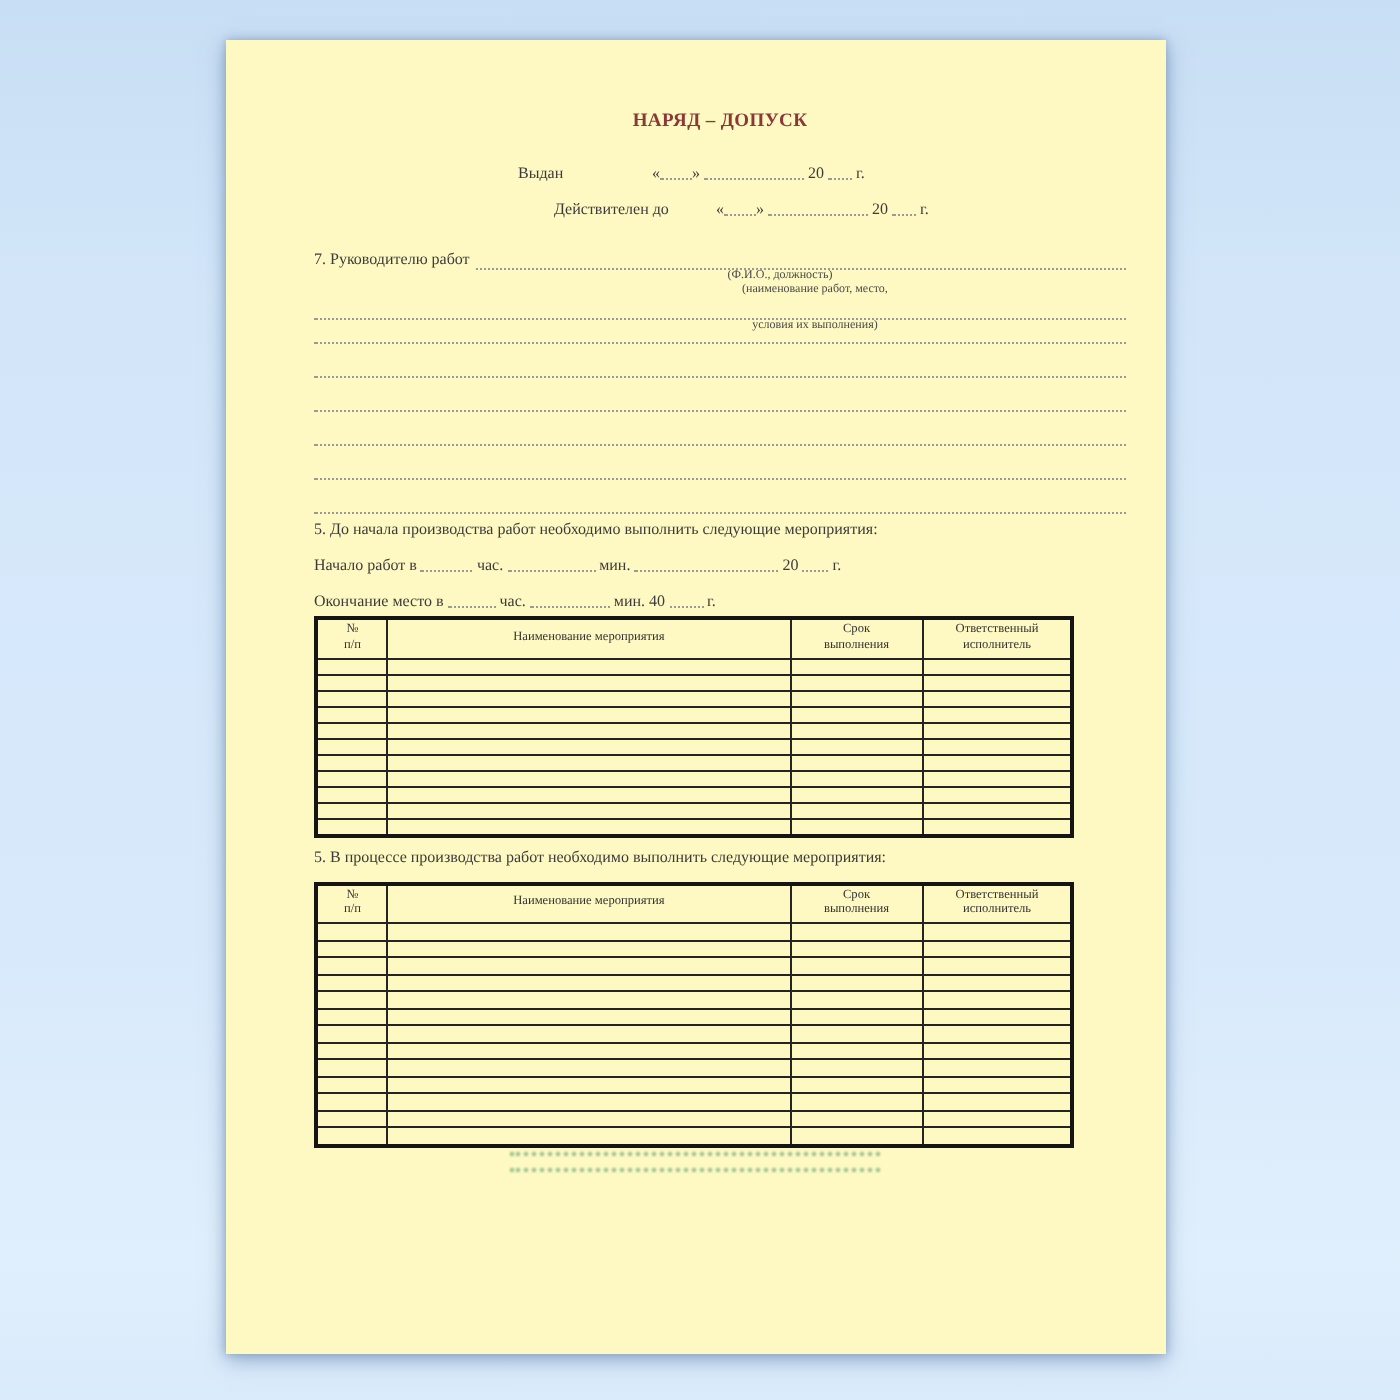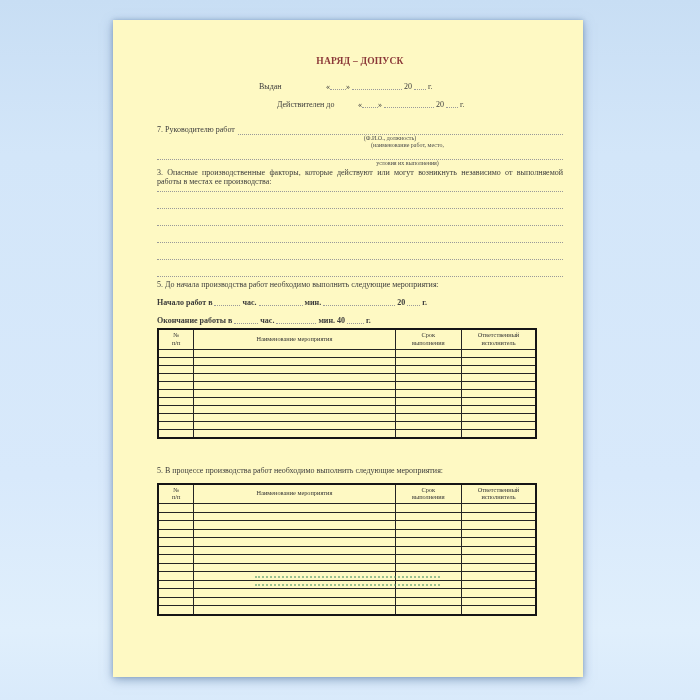--- a/index.html
+++ b/index.html
@@ -38,26 +38,26 @@
   .f2{margin-top:1px;}
   .hint{font-size:6px;line-height:6px;color:#4a4a4a;text-align:center;}
   .hint-fio{margin-left:60px;}
   .hint-naim{margin-left:95px;margin-top:1px;}
   .hint-usl{margin-left:95px;}
   .rule-line{height:10px;border-bottom:1px dotted #999;margin-top:1px;}
   
   .para{margin:0;line-height:9px;}
   .just{text-align:justify;margin-top:2px;}
   .sec4{margin-top:3px;}
-  .sec5{margin-top:27px;}
+  .sec5{margin-top:5px;}
   
   .rules .rule{height:16px;border-bottom:1px dotted #999;}
   .rules .rule:first-child{height:5px;}
   
-  .time-row{white-space:nowrap;height:10px;font-weight:bold;}
+  .time-row{white-space:nowrap;height:10px;}
   .t-start{margin-top:8px;}
   .t-end{margin-top:8px;}
   
   .tblwrap table{border-collapse:collapse;width:380px;table-layout:fixed;
                  border:2px solid #151515;}
   .tblwrap th,.tblwrap td{border:1px solid #242424;padding:0;}
   .tblwrap th{font-weight:normal;font-size:6.3px;line-height:7.8px;
               text-align:center;padding:1px 0 2px;color:#333;}
   .tbl1{margin-top:3px;}
   .tbl2{margin-top:8px;}
@@ -97,21 +97,20 @@
     <div class="field-row f1">
       <span class="flabel">7. Руководителю работ</span>
       <span class="fill"></span>
     </div>
     <div class="hint hint-fio">(Ф.И.О., должность)</div>
 
     <div class="hint hint-naim">(наименование работ, место,</div>
     <div class="rule-line"></div>
     <div class="hint hint-usl">условия их выполнения)</div>
 
-    <p class="para just">3. Опасные производственные факторы, которые действуют или могут возникнуть независимо от выполняемой работы в местах ее производства:</p>
     <div class="rules">
         <div class="rule"></div>
         <div class="rule"></div>
         <div class="rule"></div>
         <div class="rule"></div>
         <div class="rule"></div>
         <div class="rule"></div>
       </div>
 
     <p class="para sec4">5. До начала производства работ необходимо выполнить следующие мероприятия:</p>
@@ -122,21 +121,21 @@
       <span>час.</span>
       <span class="blank w44"></span>
       <span>мин.</span>
       <span class="blank w72"></span>
       <span>20</span>
       <span class="blank w13"></span>
       <span>г.</span>
     </div>
 
     <div class="time-row t-end">
-      <span>Окончание работы в</span>
+      <span>Окончание место в</span>
       <span class="blank w24"></span>
       <span>час.</span>
       <span class="blank w40"></span>
       <span>мин. 40</span>
       <span class="blank w17"></span>
       <span>г.</span>
     </div>
 
     <div class="tblwrap tbl1">
         <table>

